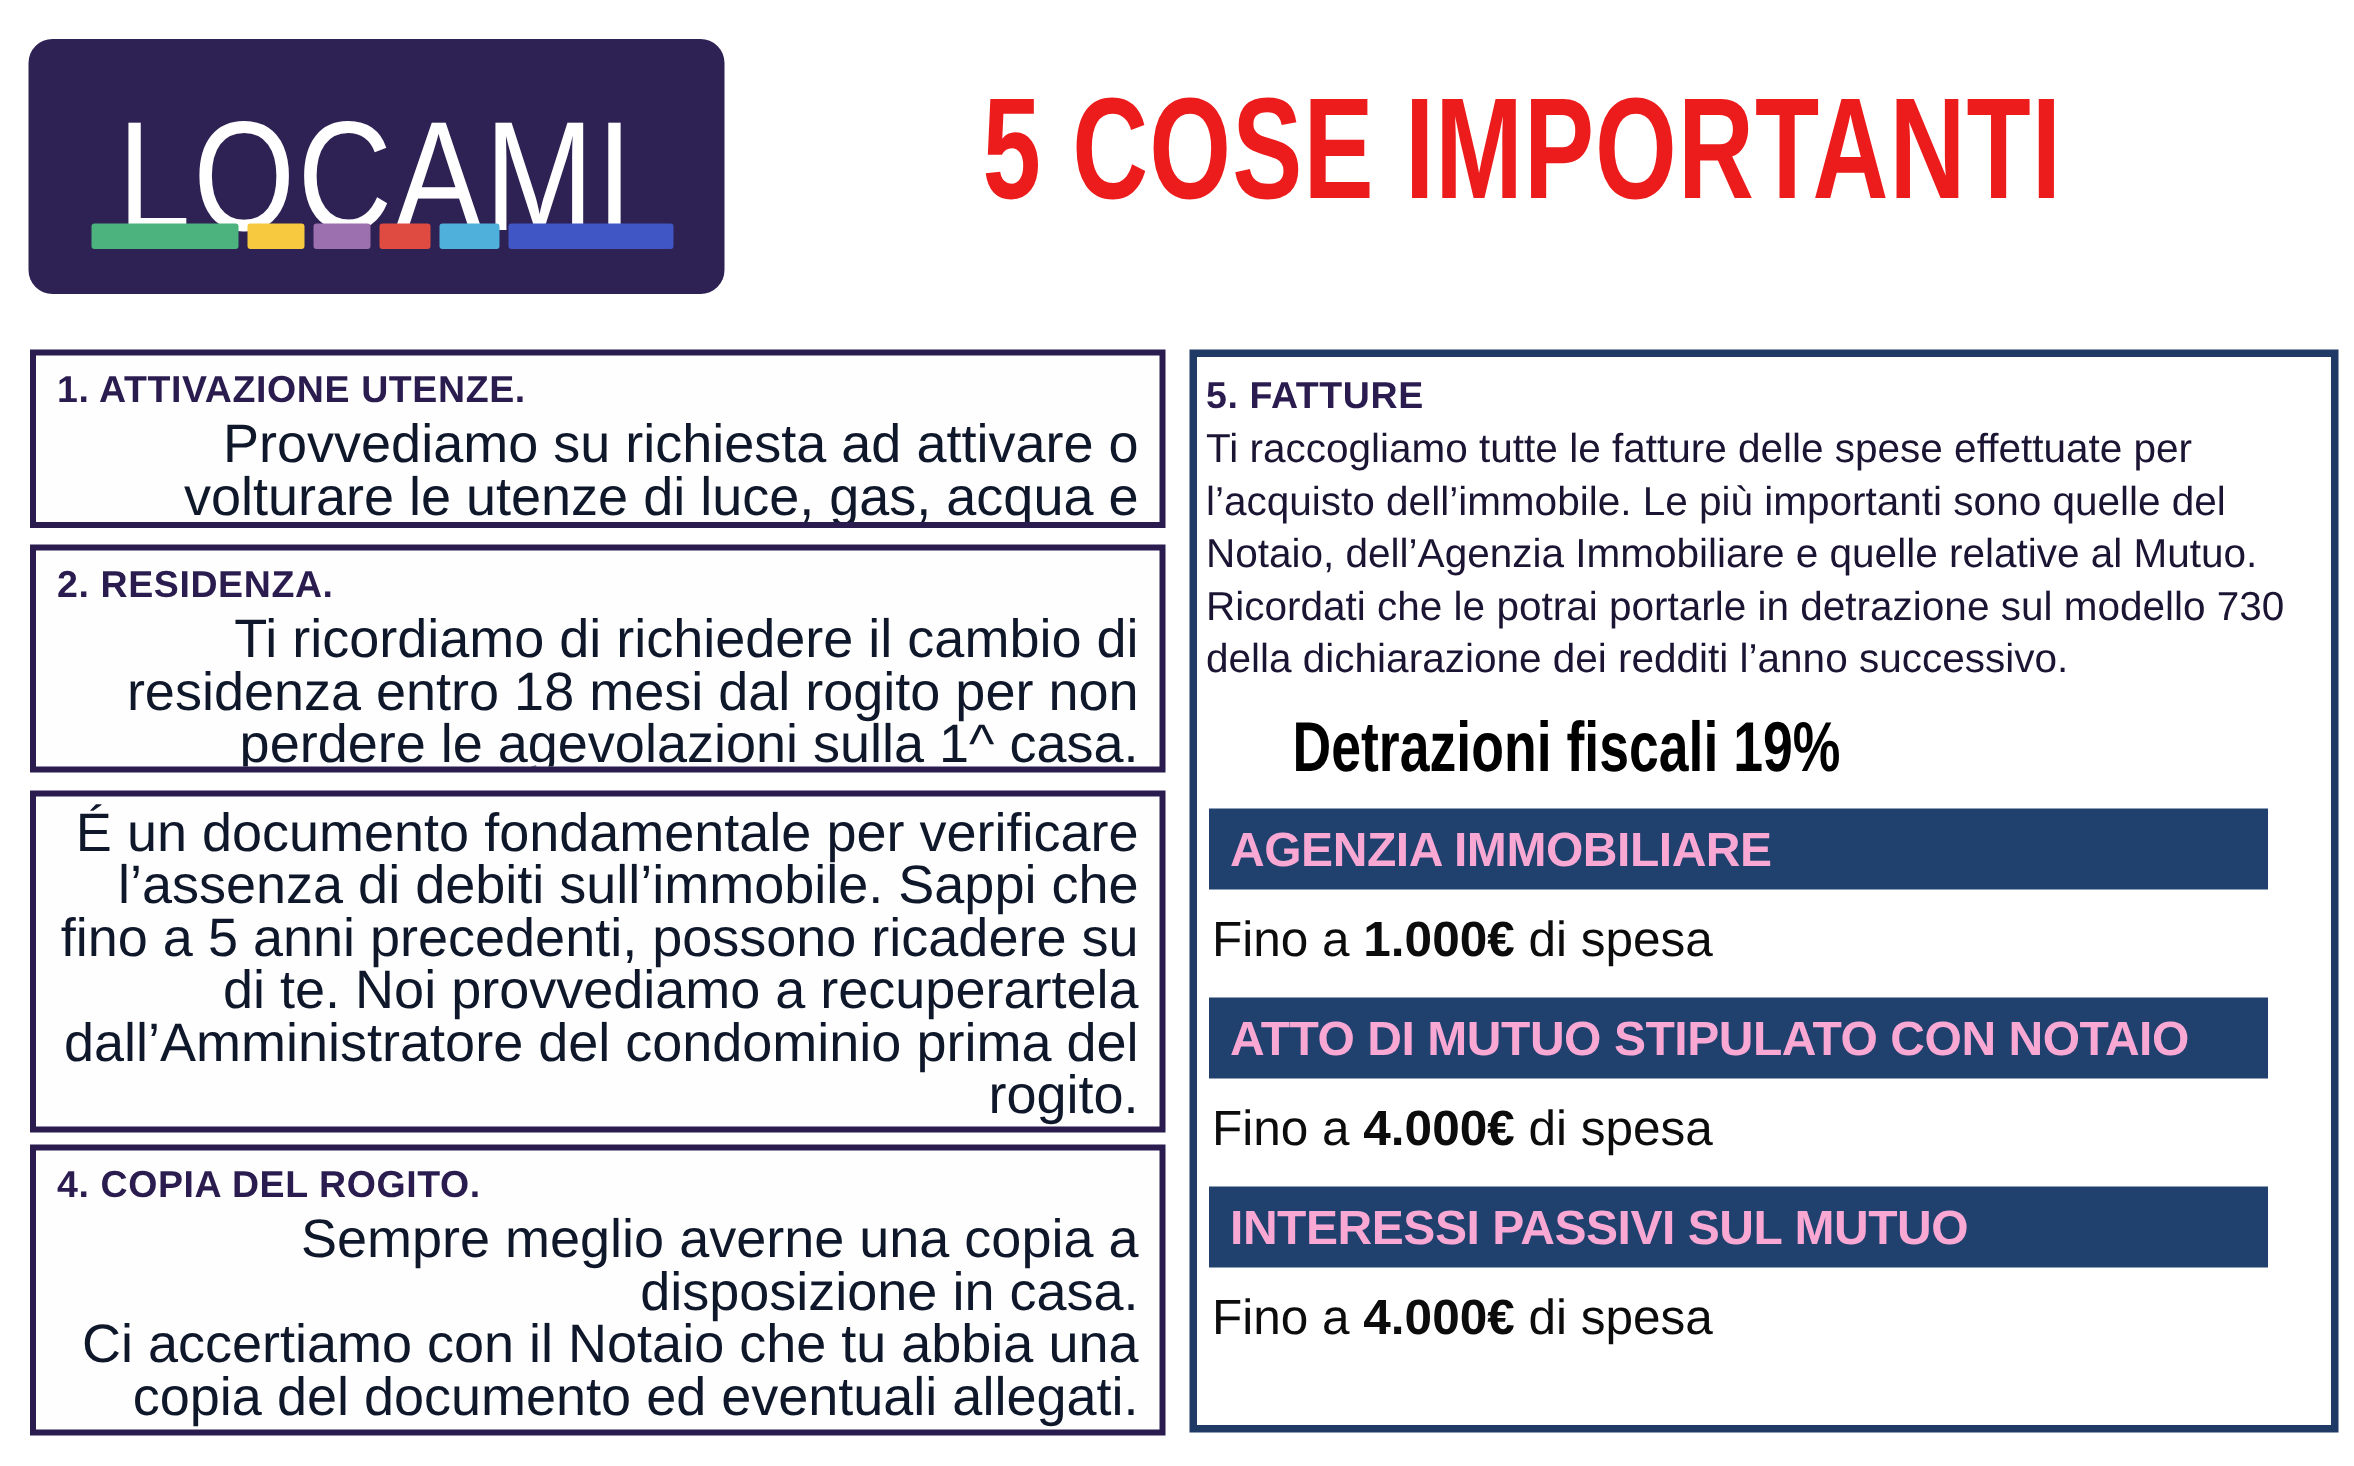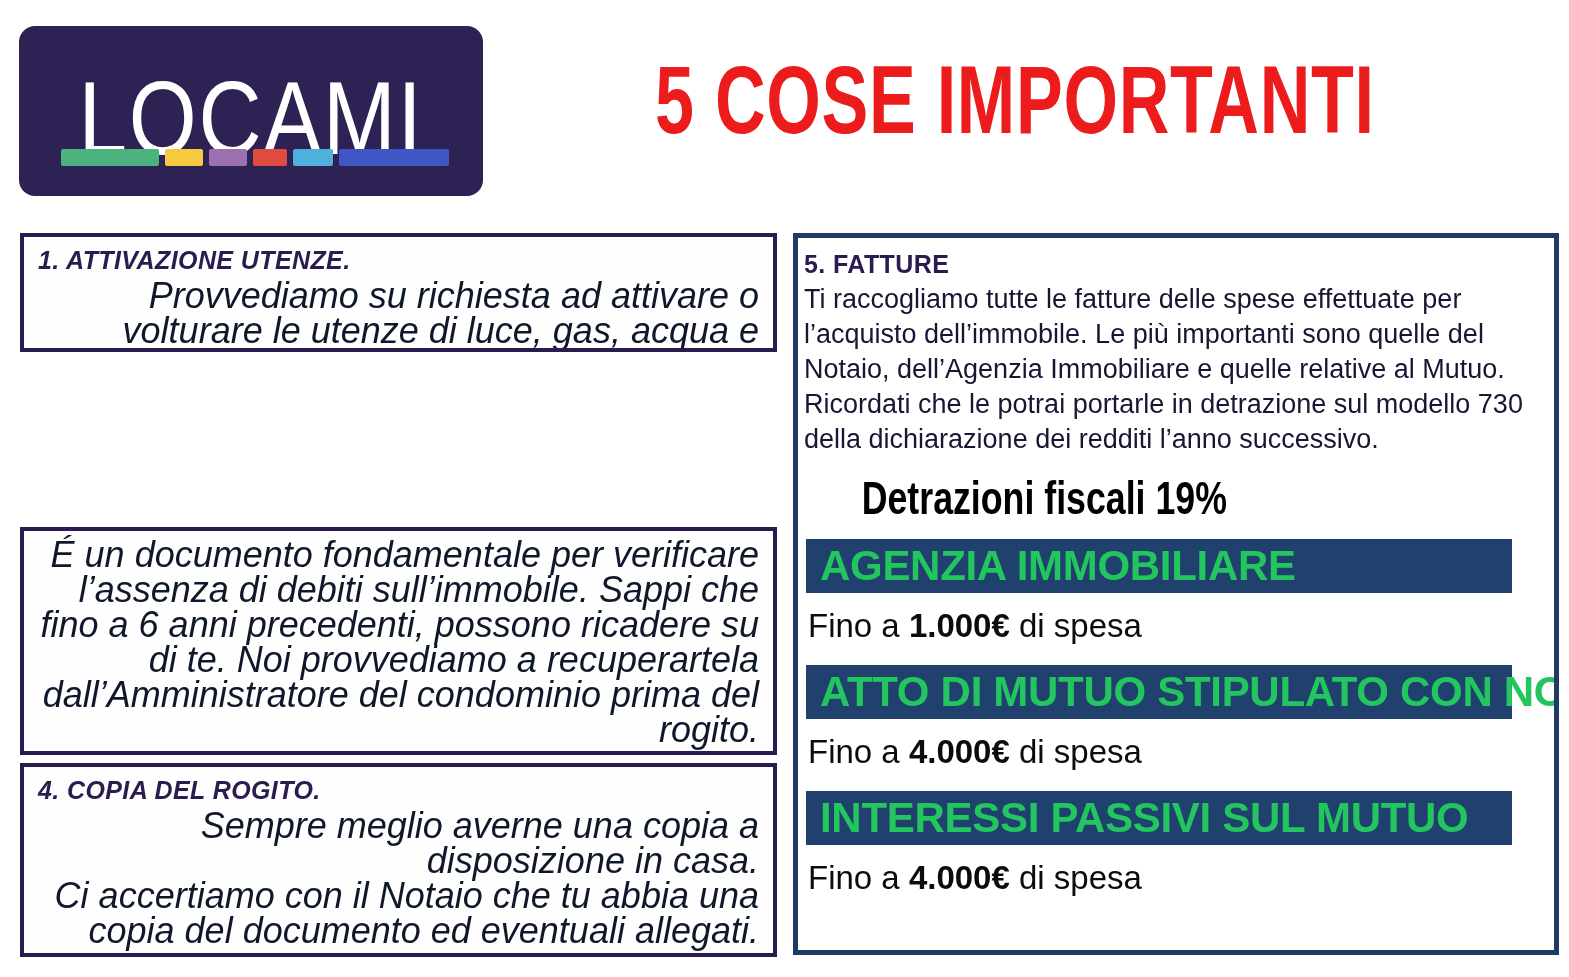--- a/index.html
+++ b/index.html
@@ -46,21 +46,20 @@
   }
 
   
   .note-box{
     position:absolute;left:20px;width:757px;
     box-sizing:border-box;
     border:4px solid #2b1c50;
     background:#fefefe;
     padding:6px 14px 8px 14px;
     overflow:hidden;
-    font-style:italic;
   }
   .note-box-1{top:233px;height:119px;}
   .note-box-2{top:363px;height:152px;}
   .note-box-3{top:527px;height:228px;}
   .note-box-4{top:763px;height:194px;}
   .note-heading{
     font-weight:bold;font-size:25px;line-height:35px;
     letter-spacing:0.4px;color:#2b1c50;
   }
   .note-body{
@@ -91,21 +90,21 @@
     display:inline-block;
     font-weight:bold;font-size:47px;line-height:1.15;
     white-space:nowrap;color:#000000;
     transform:scaleX(0.76);transform-origin:center center;
   }
   .banner{
     margin-top:14px;width:706px;height:54px;
     margin-left:2px;
     box-sizing:border-box;
     background:#20406e;
-    color:#22c55e;font-weight:bold;font-size:42px;line-height:54px;
+    color:#f9a8d4;font-weight:bold;font-size:32px;line-height:54px;
     padding-left:14px;white-space:nowrap;
     letter-spacing:-0.3px;
   }
   .banner-2{margin-top:16px;}
   .banner-3{margin-top:16px;}
   .fino{
     margin-top:10px;margin-left:4px;
     font-size:33px;line-height:46px;color:#0c0c0c;
   }
   .fino-amount{font-weight:bold;}
@@ -127,23 +126,27 @@
     </div>
   </div>
 
   <div class="main-title" style="color: rgb(237, 28, 28);">5 COSE IMPORTANTI</div>
 
   <div class="note-box note-box-1">
     <div class="note-heading">1. ATTIVAZIONE UTENZE.</div>
     <div class="note-body">Provvediamo su richiesta ad attivare o volturare le utenze di luce, gas, acqua e telefonia/wifi.</div>
   </div>
 
+  <div class="note-box note-box-2">
+    <div class="note-heading">2. RESIDENZA.</div>
+    <div class="note-body">Ti ricordiamo di richiedere il cambio di residenza entro 18 mesi dal rogito per non perdere le agevolazioni sulla 1^ casa.</div>
+  </div>
 
   <div class="note-box note-box-3">
-    <div class="note-body">É un documento fondamentale per verificare l’assenza di debiti sull’immobile. Sappi che fino a 6 anni precedenti, possono ricadere su di te. Noi provvediamo a recuperartela dall’Amministratore del condominio prima del rogito.</div>
+    <div class="note-body">É un documento fondamentale per verificare l’assenza di debiti sull’immobile. Sappi che fino a 5 anni precedenti, possono ricadere su di te. Noi provvediamo a recuperartela dall’Amministratore del condominio prima del rogito.</div>
   </div>
 
   <div class="note-box note-box-4">
     <div class="note-heading">4. COPIA DEL ROGITO.</div>
     <div class="note-body">Sempre meglio averne una copia a disposizione in casa.</div>
     <div class="note-body">Ci accertiamo con il Notaio che tu abbia una copia del documento ed eventuali allegati.</div>
   </div>
 
   <div class="fatture-box" style="border-color: rgb(31, 58, 100);">
     <div class="fatture-heading">5. FATTURE</div>

